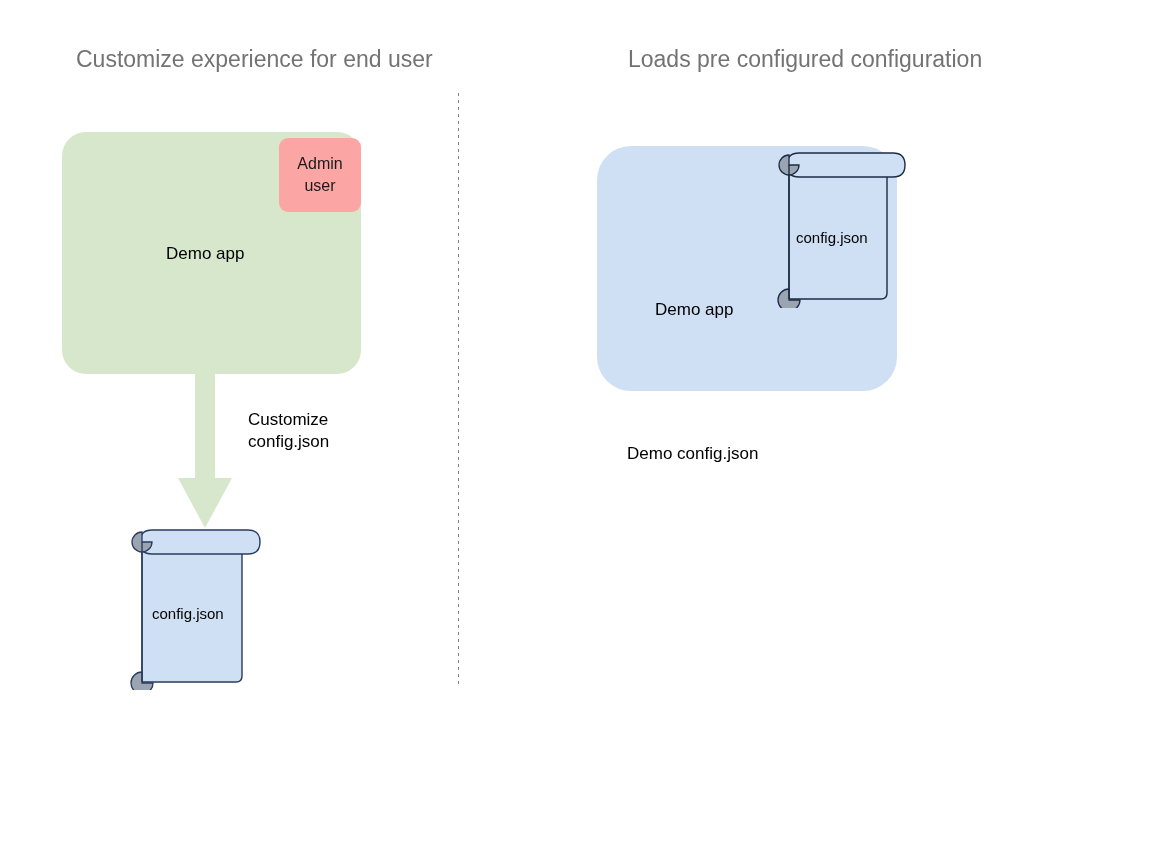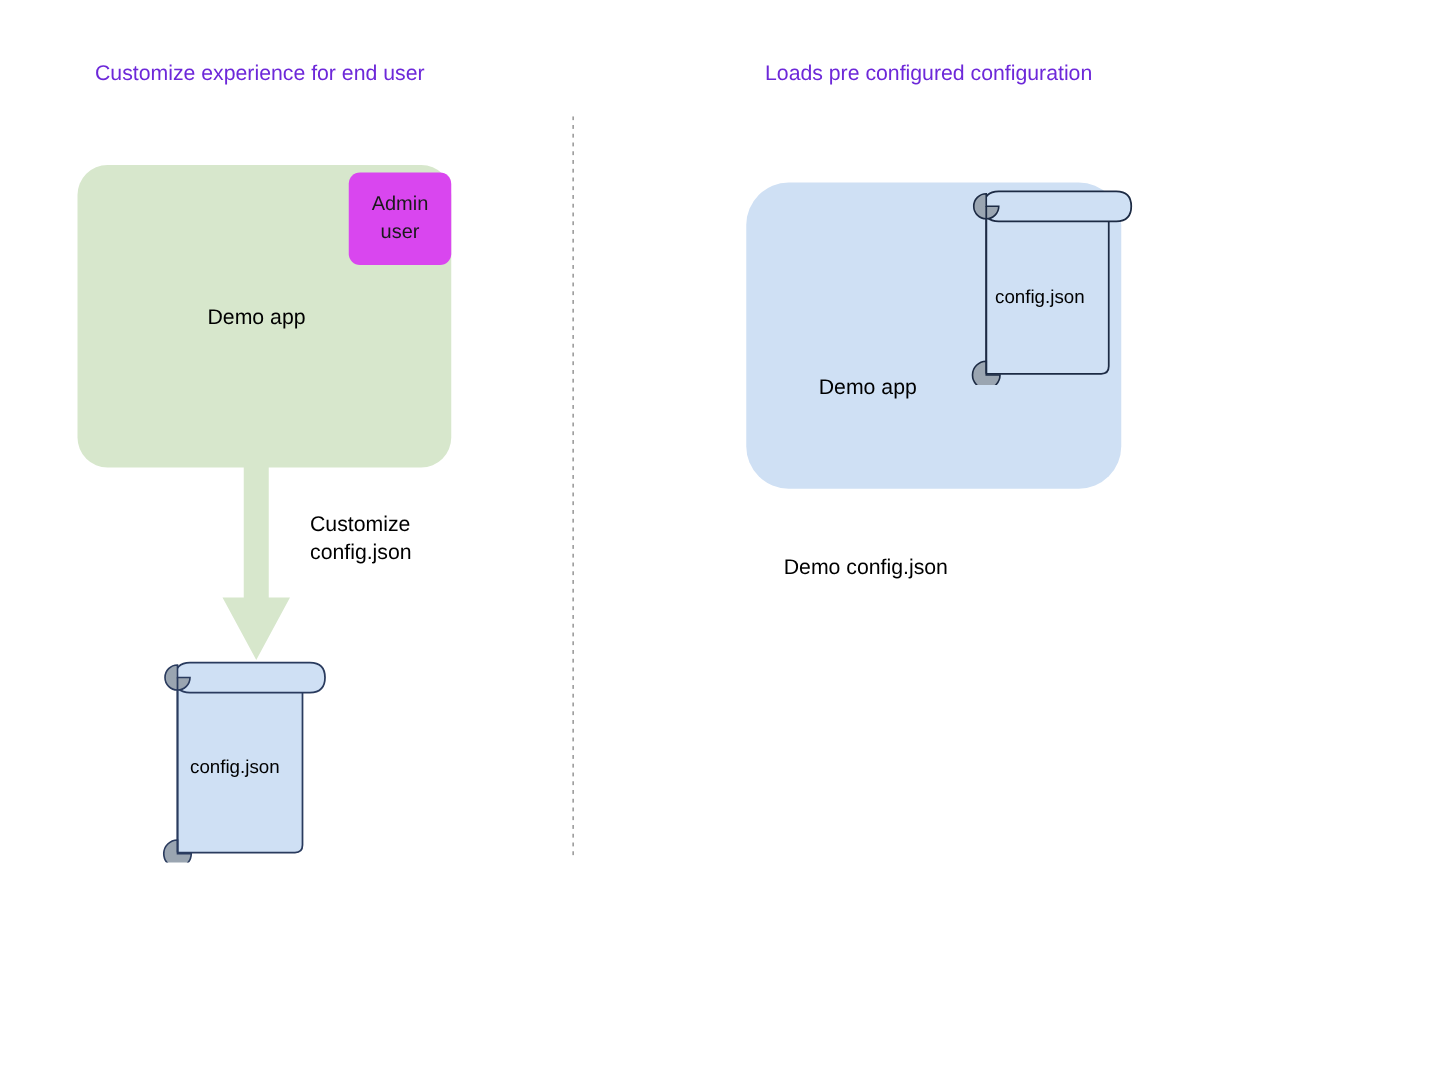--- a/index.html
+++ b/index.html
@@ -19,27 +19,27 @@
   }
 
   .canvas {
     position: absolute;
     inset: 0;
   }
 
   
   .section-title {
     position: absolute;
-    font-size: 17px;
+    font-size: 23px;
     line-height: 20px;
-    color: #6d28d9;
+    color: #737373;
     white-space: nowrap;
   }
   #title-left  { left: 76px;  top: 49px; }
-  #title-right { left: 612px; top: 49px; }
+  #title-right { left: 628px; top: 49px; }
 
   
   .divider {
     position: absolute;
     left: 458px;
     top: 93px;
     width: 1px;
     height: 594px;
     background-image: linear-gradient(to bottom,
                         #808080 0px, #808080 3px,
@@ -80,21 +80,21 @@
   #admin-app-label { left: 166px; top: 244px; }
   #demo-app-label  { left: 655px; top: 260px; margin-top: 40px; }
 
   
   #admin-panel {
     position: absolute;
     left: 279px;
     top: 138px;
     width: 82px;
     height: 74px;
-    background: #d946ef;
+    background: #fca5a5;
     border-radius: 9px;
     display: flex;
     align-items: center;
     justify-content: center;
   }
   #admin-panel .panel-text {
     font-size: 16px;
     line-height: 22px;
     text-align: center;
     color: #1a1a1a;

